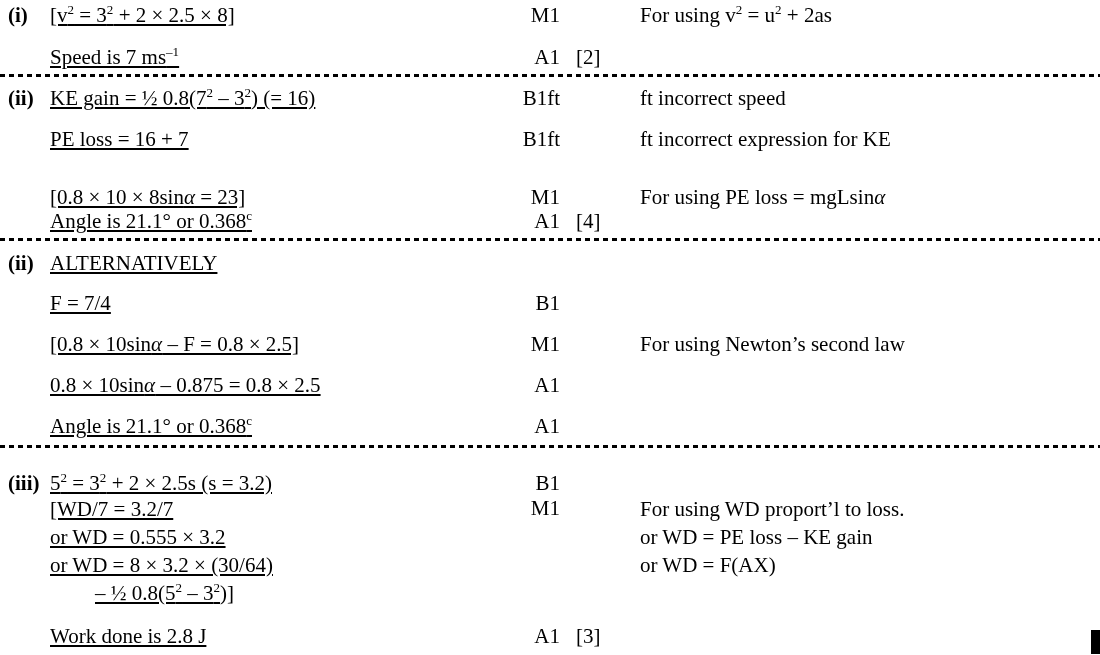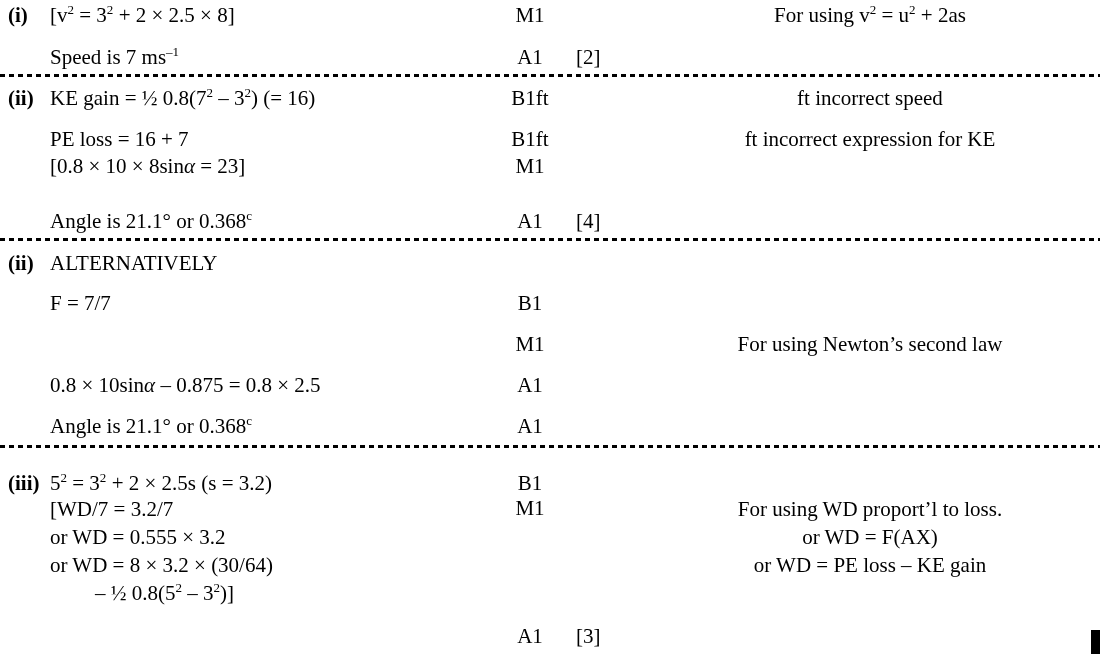--- a/index.html
+++ b/index.html
@@ -15,24 +15,24 @@
     overflow:hidden;
   }
   .row{
     position:absolute;left:0;right:0;
     display:grid;
     grid-template-columns:50px 450px 60px 16px 54px 10px 1fr;
     align-items:start;
   }
   .cell{display:block;}
   .label{grid-column:1;padding-left:8px;font-weight:bold;}
-  .content{grid-column:2;}
-  .mark{grid-column:3;text-align:center;}
+  .content{grid-column:2;text-decoration:underline;}
+  .mark{grid-column:3;text-align:right;}
   .bracket{grid-column:5;text-align:left;}
-  .comment{grid-column:7;text-align:center;}
+  .comment{grid-column:7;}
   .mline{line-height:28px;}
   .indent{padding-left:45px;}
   sup{font-size:0.62em;line-height:0;vertical-align:super;letter-spacing:0;}
   .divider{
     position:absolute;left:0;right:0;height:3px;
     background:repeating-linear-gradient(90deg,#000 0 5px,transparent 5px 9px);
   }
   .artifact{
     position:absolute;right:0;bottom:1px;width:9px;height:24px;background:#000;
   }
@@ -69,25 +69,26 @@
   </div>
 
   <div class="row" style="top:126px">
     <span class="cell label"></span>
     <span class="cell content">PE loss = 16 + 7</span>
     <span class="cell mark">B1ft</span>
     <span class="cell bracket"></span>
     <span class="cell comment">ft incorrect expression for KE</span>
   </div>
 
-  <div class="row" style="top:153px">
+  <div class="row" style="top:184px">
     <span class="cell label"></span>
     <span class="cell content">[0.8 × 10 × 8sin<i>α</i> = 23]</span>
     <span class="cell mark">M1</span>
     <span class="cell bracket"></span>
+    <span class="cell comment">For using PE loss = mgLsin<i>α</i></span>
   </div>
 
   <div class="row" style="top:208px">
     <span class="cell label"></span>
     <span class="cell content">Angle is 21.1° or 0.368<sup>c</sup></span>
     <span class="cell mark">A1</span>
     <span class="cell bracket">[4]</span>
     <span class="cell comment"></span>
   </div>
 
@@ -96,28 +97,29 @@
   <div class="row" style="top:250px">
     <span class="cell label">(ii)</span>
     <span class="cell content">ALTERNATIVELY</span>
     <span class="cell mark"></span>
     <span class="cell bracket"></span>
     <span class="cell comment"></span>
   </div>
 
   <div class="row" style="top:290px">
     <span class="cell label"></span>
-    <span class="cell content">F = 7/7</span>
+    <span class="cell content">F = 7/4</span>
     <span class="cell mark">B1</span>
     <span class="cell bracket"></span>
     <span class="cell comment"></span>
   </div>
 
   <div class="row" style="top:331px">
     <span class="cell label"></span>
+    <span class="cell content">[0.8 × 10sin<i>α</i> – F = 0.8 × 2.5]</span>
     <span class="cell mark">M1</span>
     <span class="cell bracket"></span>
     <span class="cell comment">For using Newton’s second law</span>
   </div>
 
   <div class="row" style="top:372px">
     <span class="cell label"></span>
     <span class="cell content">0.8 × 10sin<i>α</i> – 0.875 = 0.8 × 2.5</span>
     <span class="cell mark">A1</span>
     <span class="cell bracket"></span>
@@ -147,27 +149,28 @@
     <span class="cell content">
       <div class="mline">[WD/7 = 3.2/7</div>
       <div class="mline">or WD = 0.555 × 3.2</div>
       <div class="mline">or WD = 8 × 3.2 × (30/64)</div>
       <div class="mline indent">– ½ 0.8(5<sup>2</sup> – 3<sup>2</sup>)]</div>
     </span>
     <span class="cell mark">M1</span>
     <span class="cell bracket"></span>
     <span class="cell comment">
       <div class="mline">For using WD proport’l to loss.</div>
+      <div class="mline">or WD = PE loss – KE gain</div>
       <div class="mline">or WD = F(AX)</div>
-      <div class="mline">or WD = PE loss – KE gain</div>
     </span>
   </div>
 
   <div class="row" style="top:623px">
     <span class="cell label"></span>
+    <span class="cell content">Work done is 2.8 J</span>
     <span class="cell mark">A1</span>
     <span class="cell bracket">[3]</span>
     <span class="cell comment"></span>
   </div>
 
   <div class="artifact"></div>
 
 </div>
 
 </body></html>

